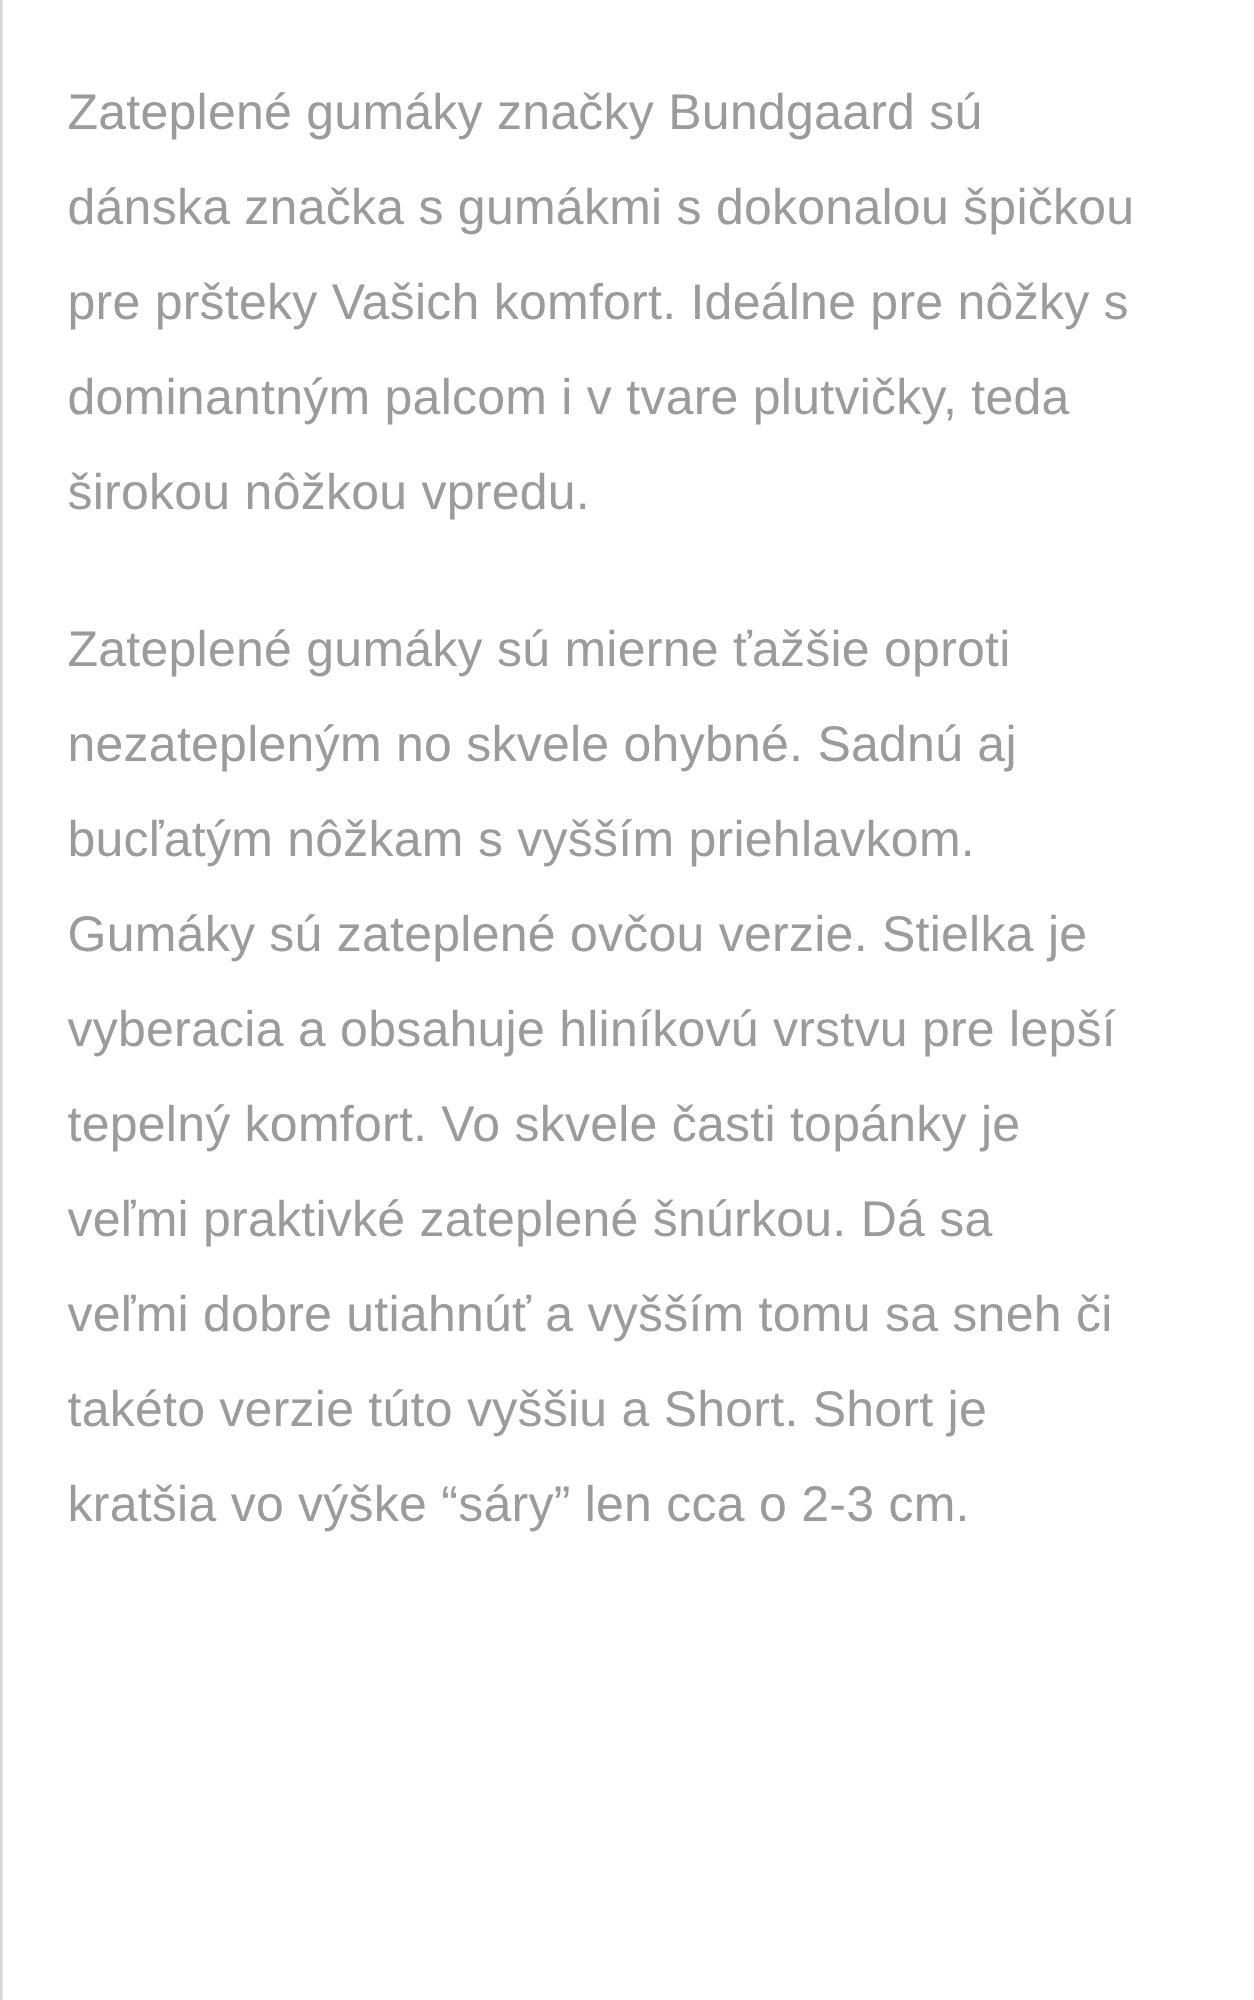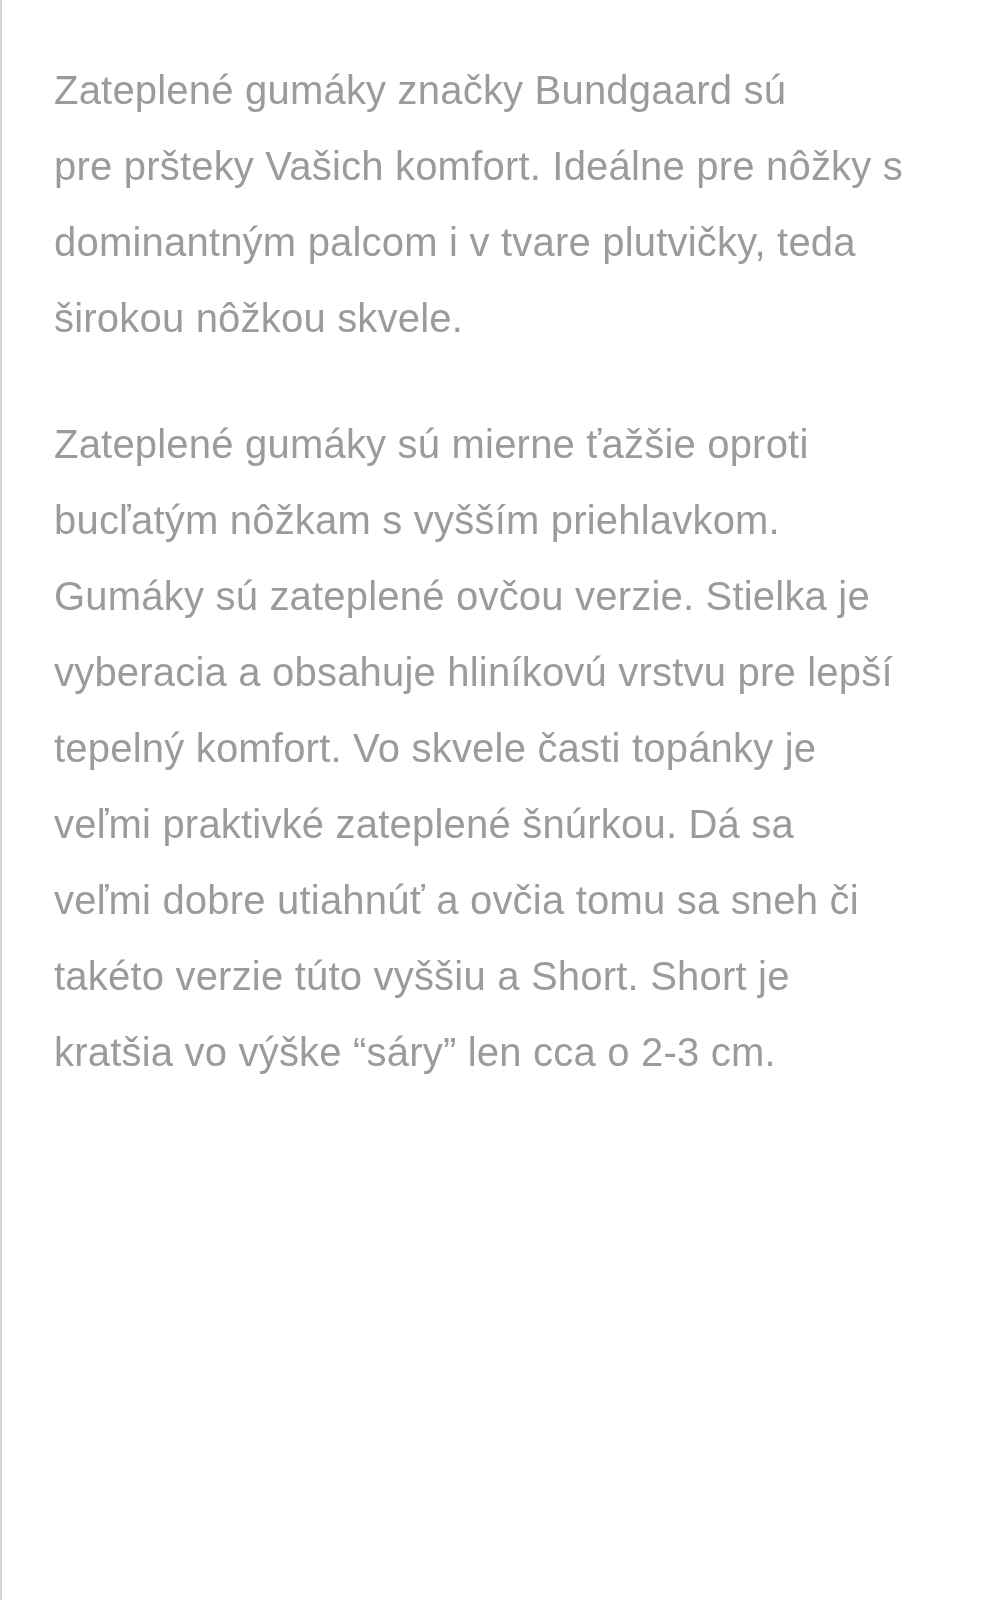--- a/index.html
+++ b/index.html
@@ -33,31 +33,33 @@
     white-space: nowrap;
   }
 </style>
 </head>
 <body style="background: rgb(255, 255, 255);">
 
 <div class="page" style="color: rgb(155, 155, 155); border-left-color: rgb(212, 212, 212);">
 
   <div class="para">
     <div class="line">Zateplené gumáky značky Bundgaard sú</div>
+    <div class="line">dánska značka s gumákmi s dokonalou špičkou</div>
     <div class="line">pre pršteky Vašich komfort. Ideálne pre nôžky s</div>
     <div class="line">dominantným palcom i v tvare plutvičky, teda</div>
-    <div class="line">širokou nôžkou skvele.</div>
+    <div class="line">širokou nôžkou vpredu.</div>
   </div>
 
   <div class="para">
     <div class="line">Zateplené gumáky sú mierne ťažšie oproti</div>
+    <div class="line">nezatepleným no skvele ohybné. Sadnú aj</div>
     <div class="line">bucľatým nôžkam s vyšším priehlavkom.</div>
     <div class="line">Gumáky sú zateplené ovčou verzie. Stielka je</div>
     <div class="line">vyberacia a obsahuje hliníkovú vrstvu pre lepší</div>
     <div class="line">tepelný komfort. Vo skvele časti topánky je</div>
     <div class="line">veľmi praktivké zateplené šnúrkou. Dá sa</div>
-    <div class="line">veľmi dobre utiahnúť a ovčia tomu sa sneh či</div>
+    <div class="line">veľmi dobre utiahnúť a vyšším tomu sa sneh či</div>
     <div class="line">takéto verzie túto vyššiu a Short. Short je</div>
     <div class="line">kratšia vo výške “sáry” len cca o 2-3 cm.</div>
   </div>
 
 
 </div>
 
 </body></html>

